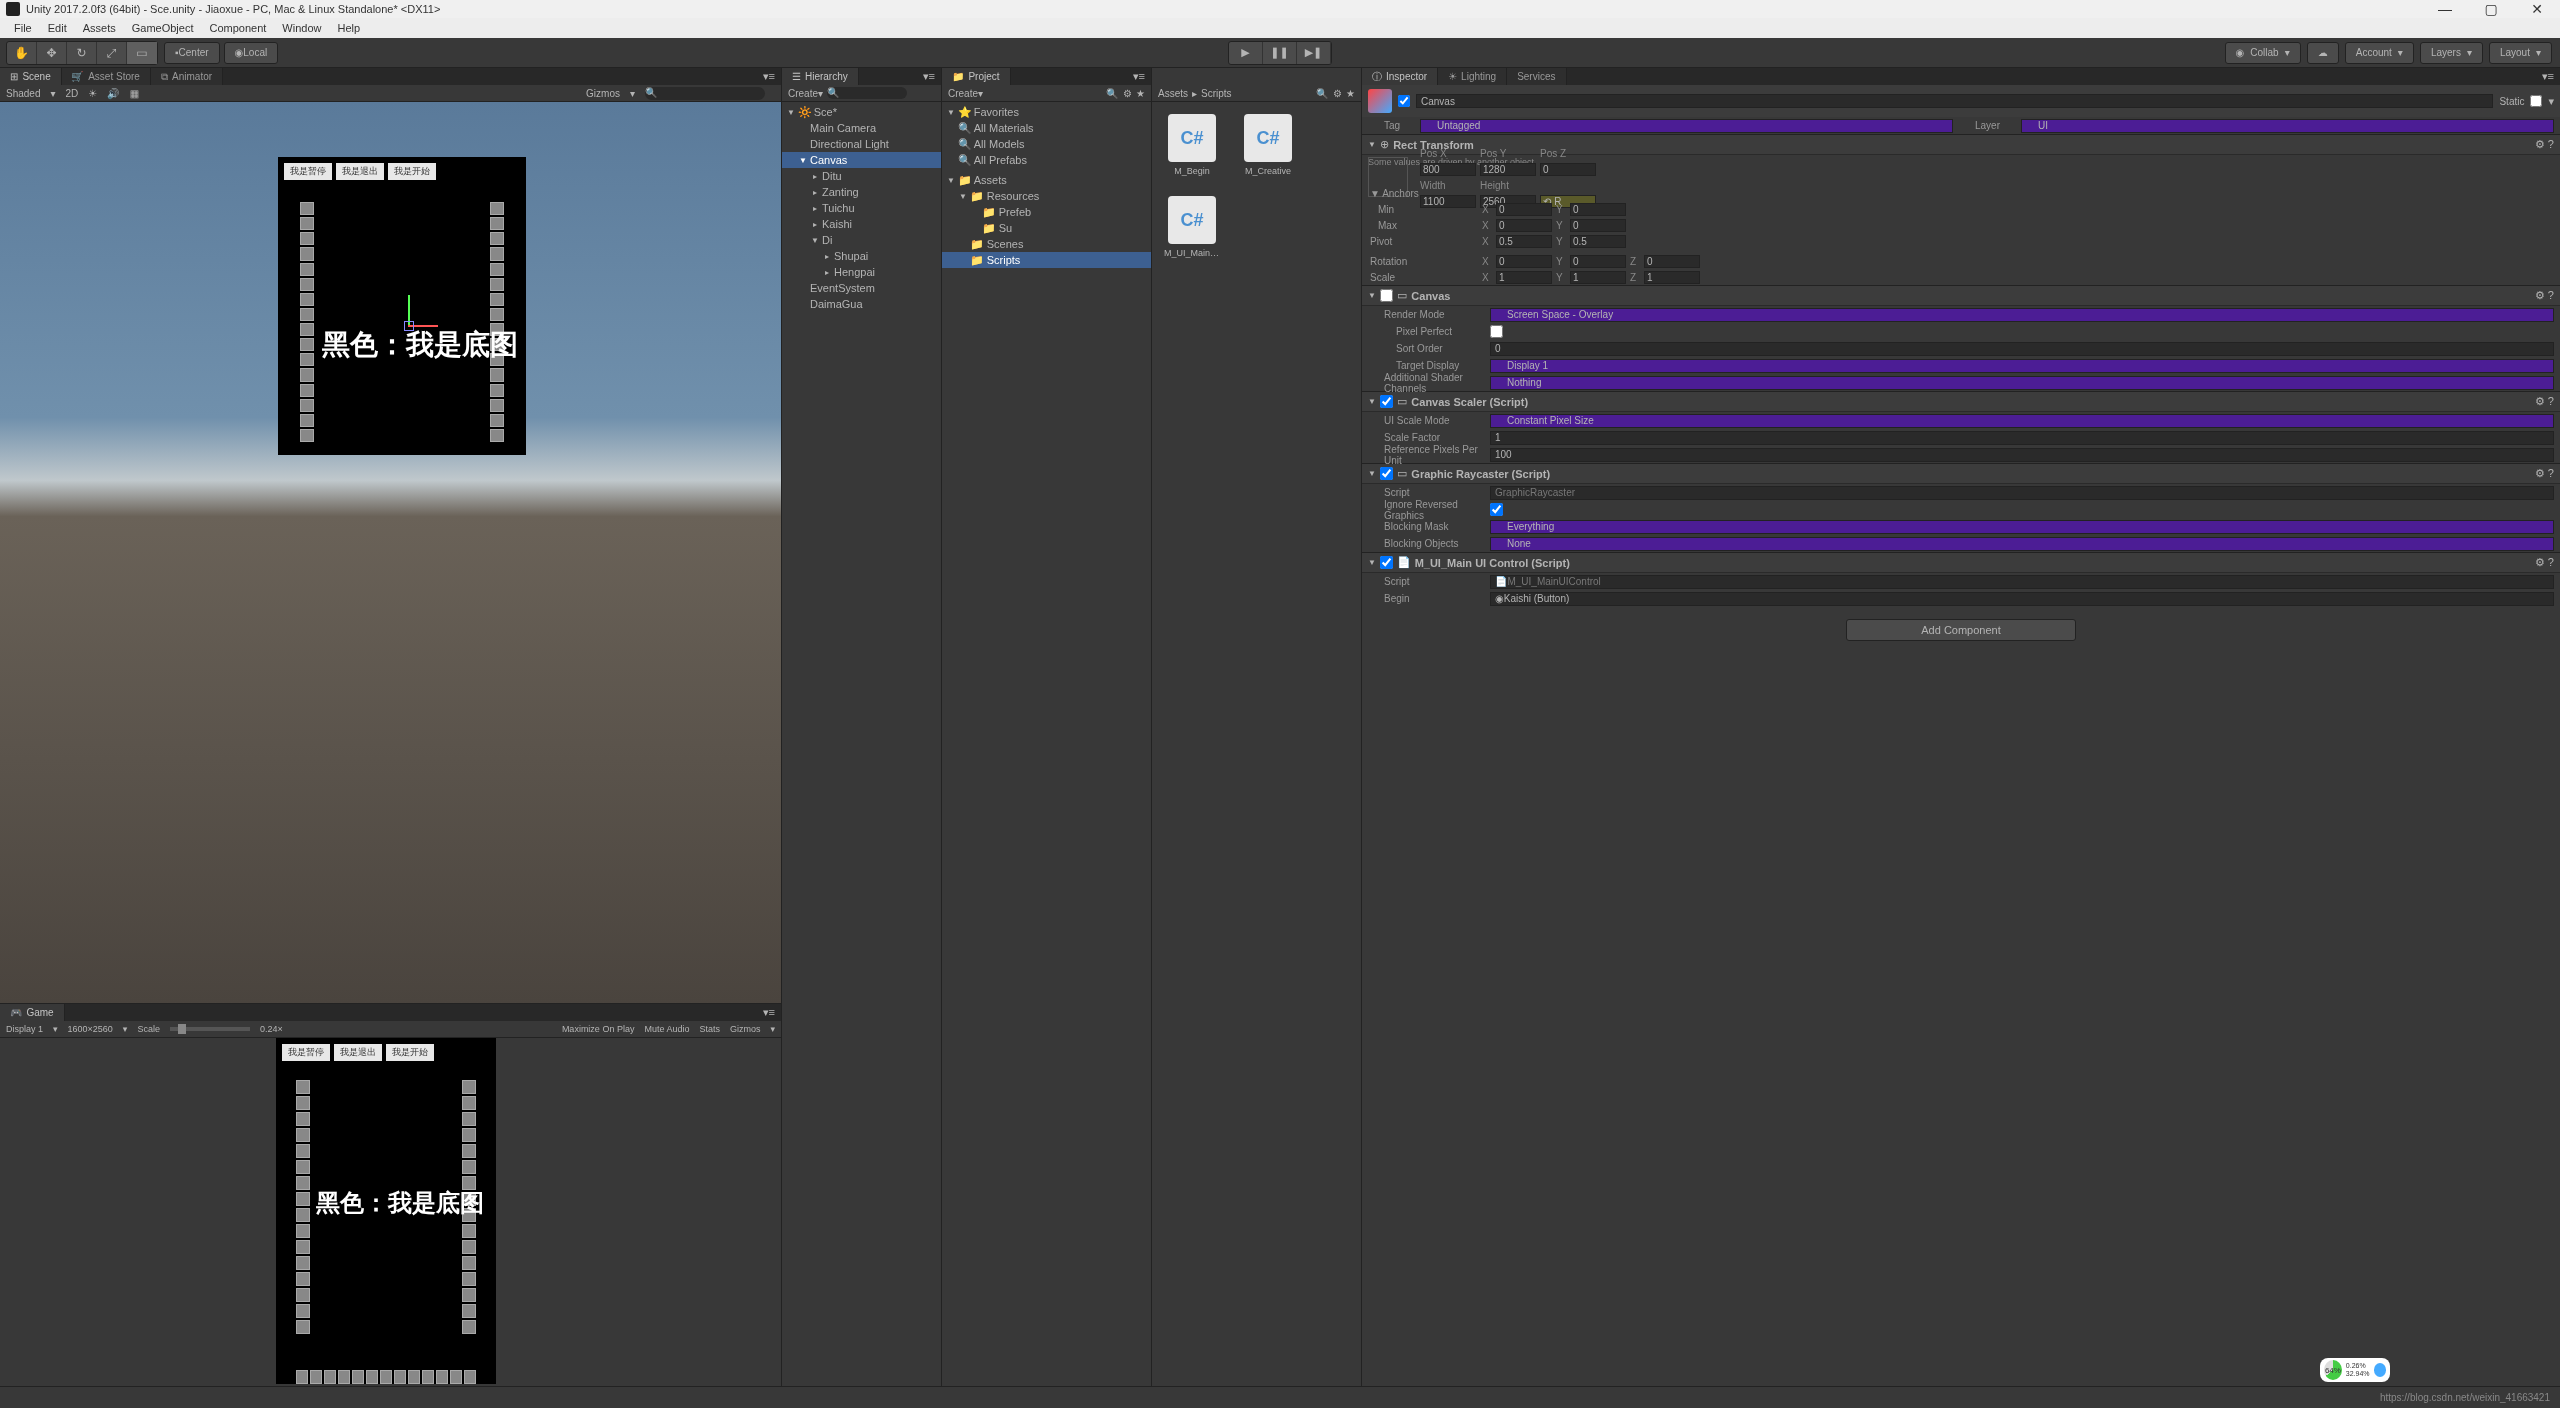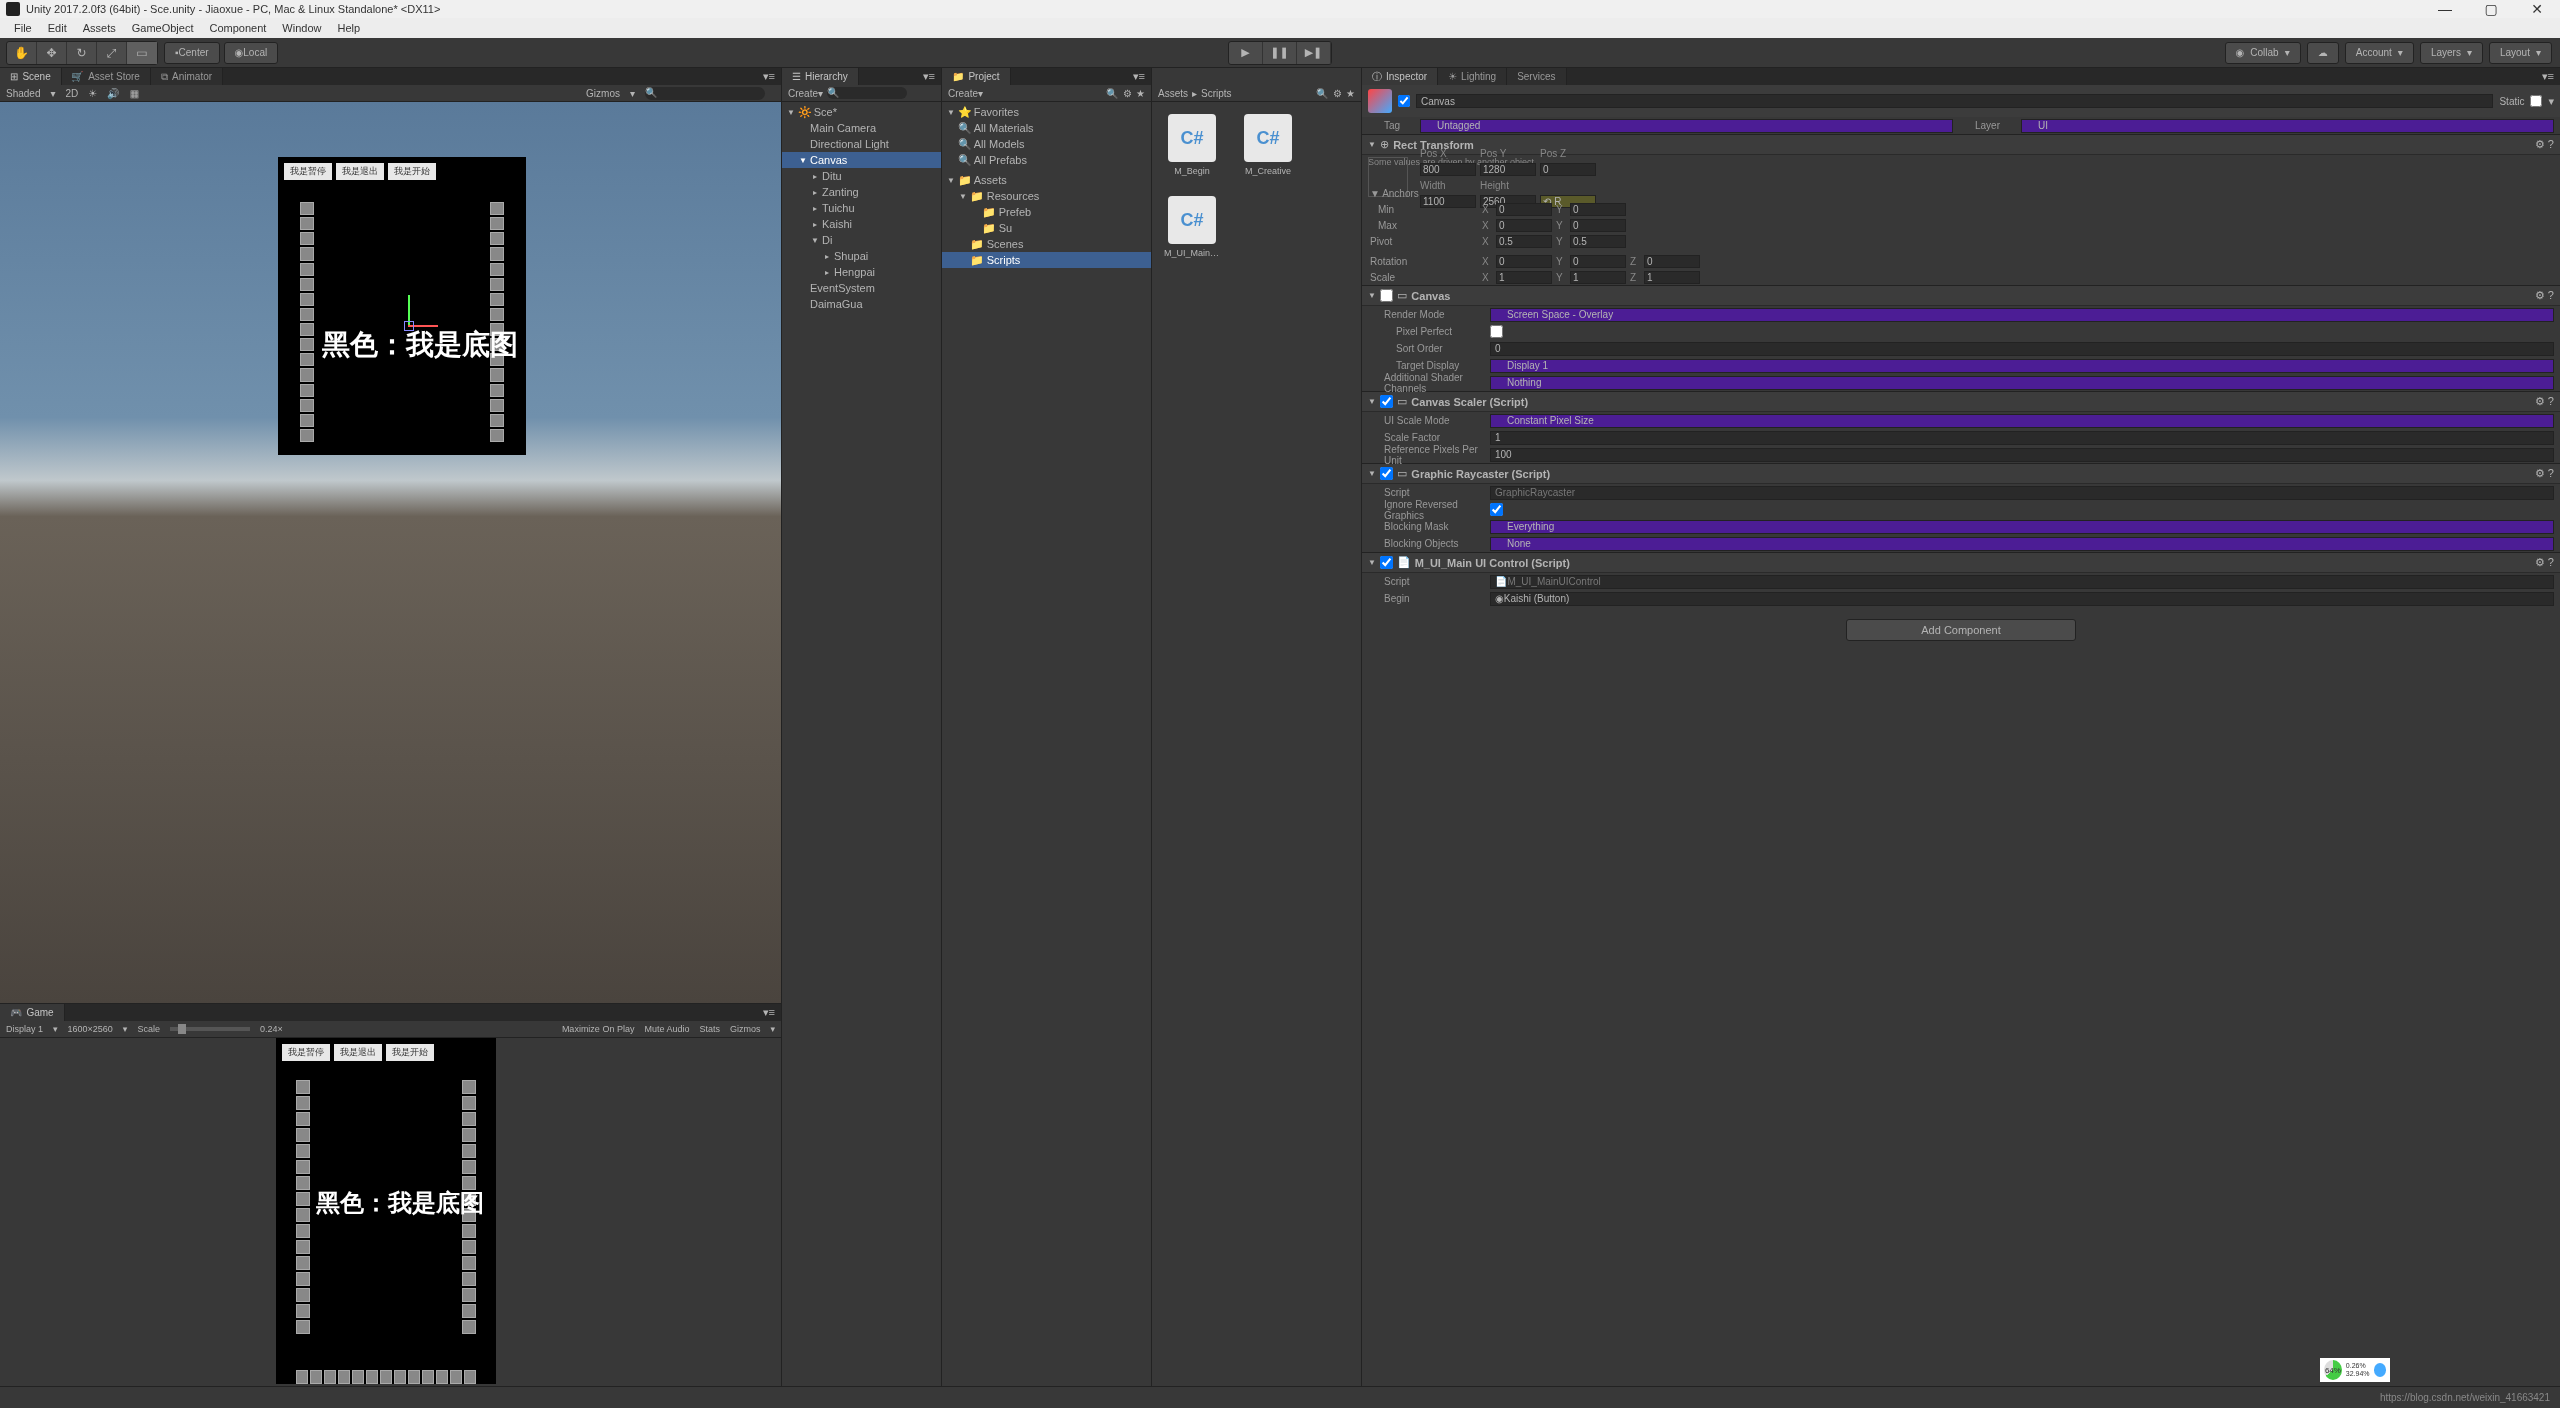--- a/index.html
+++ b/index.html
@@ -99,21 +99,21 @@
 .component-header .arrow { font-size: 8px; }
 .xyz-row { display: flex; align-items: center; padding: 1px 6px; gap: 4px; height: 16px; font-size: 10px; }
 .xyz-label { width: 110px; color: #999; padding-left: 10px; }
 .xyz-field { width: 56px; height: 13px; background: #2a2a2a; border: 1px solid #222; padding: 0 2px; display:flex; align-items:center; }
 .xyz-field.highlight { background: #5a5a2a; }
 .axis-label { color: #888; width: 10px; }
 .add-component { margin: 12px auto; width: 230px; height: 22px; background: #4b4b4b; border: 1px solid #222; border-radius: 3px; display: flex; align-items: center; justify-content: center; font-size: 11px; }
 
 
 .status-bar { position: absolute; bottom: 0; left: 0; right: 0; height: 22px; background: #383838; border-top: 1px solid #222; display: flex; align-items: center; justify-content: flex-end; padding: 0 10px; font-size: 10px; color: #888; }
-.perf-badge { position: absolute; right: 170px; bottom: 26px; width: 70px; height: 24px; background: #fff; border-radius: 0; display: flex; align-items: center; padding: 0 4px; gap: 4px; }
+.perf-badge { position: absolute; right: 170px; bottom: 26px; width: 70px; height: 24px; background: #fff; border-radius: 8px; display: flex; align-items: center; padding: 0 4px; gap: 4px; }
 .perf-circle { width: 20px; height: 20px; border-radius: 50%; background: conic-gradient(#4c4 0% 64%, #ddd 64% 100%); display:flex; align-items:center; justify-content:center; font-size:8px; color:#333;}
 .perf-text { font-size: 7px; color: #333; line-height: 1.1; }
 </style>
 </head>
 <body>
 
 <div class="title-bar">
   <div class="unity-icon"></div>
   <span>Unity 2017.2.0f3 (64bit) - Sce.unity - Jiaoxue - PC, Mac &amp; Linux Standalone* &lt;DX11&gt;</span>
   <div class="window-controls">

